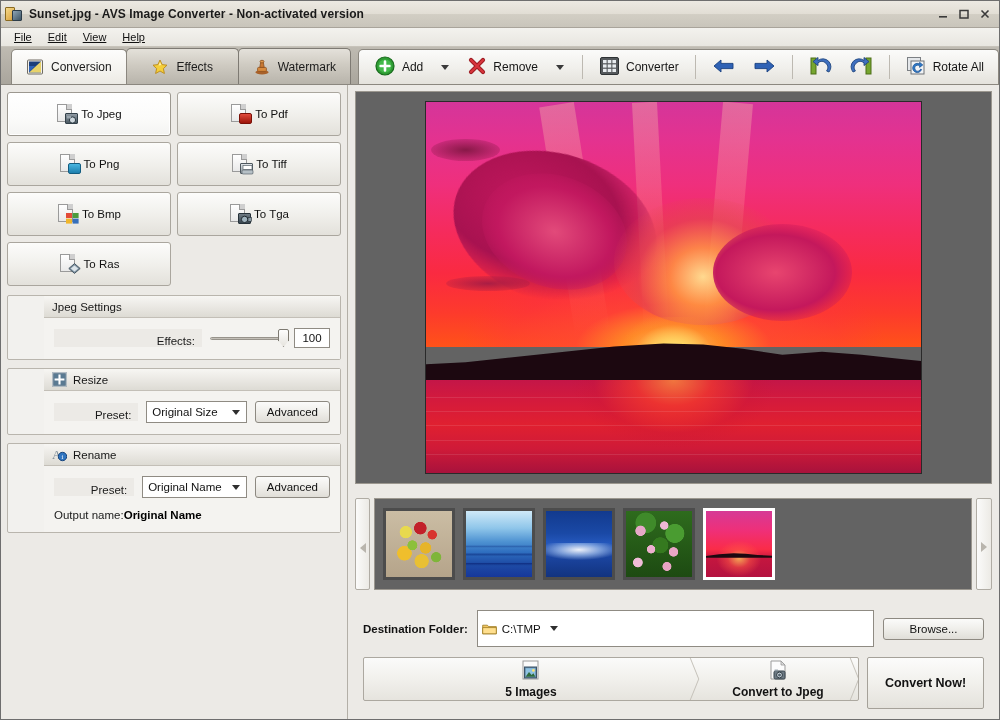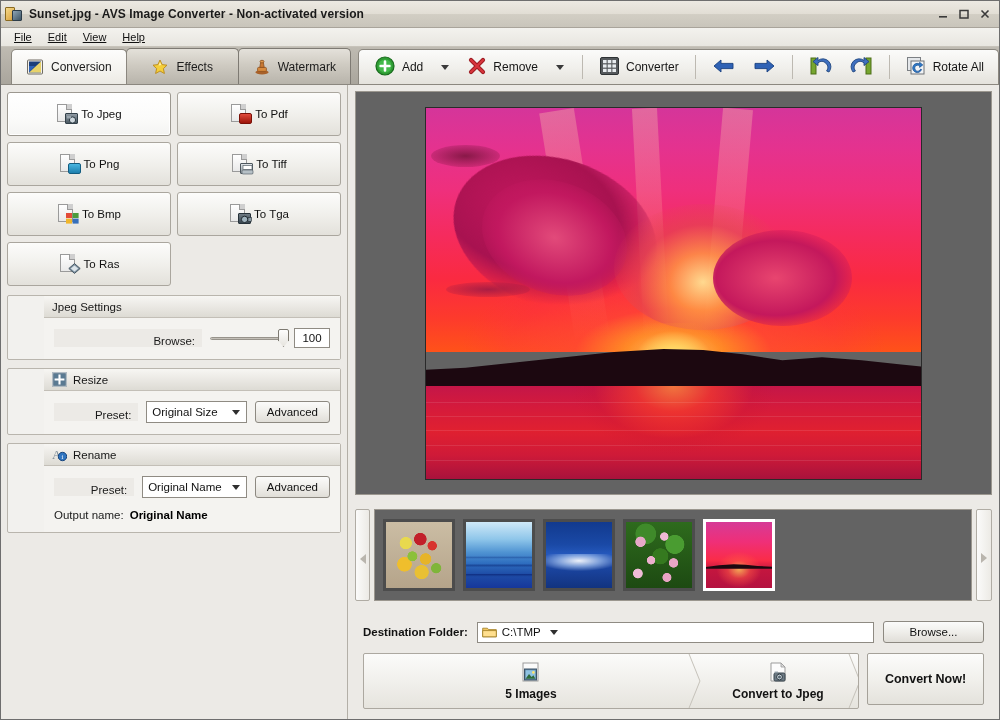--- a/index.html
+++ b/index.html
@@ -212,21 +212,21 @@
     border-top:5px solid #2f2f2f; display:block;
   }
   .btn {
     height: 22px; padding: 0 11px;
     border: 1px solid #8d8981; border-radius: 3px;
     background: linear-gradient(180deg,#fbfbfa 0%,#efeeea 50%,#e0ded8 100%);
     font-size: 11.5px; color:#111;
     display:flex; align-items:center; justify-content:center;
     white-space: nowrap;
   }
-  .outname { display:flex; align-items:center; gap:6px; margin-top:11px; }
+  .outname { display:flex; align-items:center; margin-top:11px; }
   .outname b { font-size:11.5px; }
 
   
   .right {
     flex: 1 1 auto; display: flex; flex-direction: column;
     padding: 6px 7px 0 7px; min-width: 0;
     background:#eceae6;
   }
   .preview {
     flex: 1 1 auto;
@@ -379,31 +379,31 @@
 
   
   .bottom {
     flex: 0 0 auto;
     padding: 12px 8px 10px 8px;
     background: #eceae6;
   }
   .dest-row { display:flex; align-items:center; gap:9px; }
   .dest-lbl { font-weight: bold; font-size: 11.5px; color:#121212; }
   .dest-combo {
-    flex: 1 1 auto; height: 21px;
+    flex: 1 1 auto; height: 37px;
     border: 1px solid #8f8b83; background:#fff;
     display:flex; align-items:center; gap:5px;
     padding-left: 4px; font-size:11.5px; color:#111; min-width:0;
   }
   .folder-ico { width:15px;height:12px;flex:0 0 15px;position:relative; }
   .browse-btn { width:101px; }
 
   .action-row { display:flex; align-items:stretch; gap:8px; margin-top:10px; }
   .steps {
-    flex: 1 1 auto; height: 56px;
+    flex: 1 1 auto; height: 44px;
     border: 1px solid #aca8a0; border-radius: 2px;
     background: linear-gradient(180deg,#fbfbfa 0%,#f1f0ec 50%,#e6e4de 100%);
     display:flex; align-items:center; position: relative; overflow:hidden;
   }
   .step {
     display:flex; flex-direction:column; align-items:center; justify-content:center;
     gap:1px; height:100%; position:relative;
   }
   .step1 { flex: 1 1 auto; }
   .step2 { flex: 0 0 160px; }
@@ -706,21 +706,21 @@
           <span>To Ras</span>
         </div>
       </div>
 
       <div class="panel">
         <div class="panel-head">
           <span>Jpeg Settings</span>
         </div>
         <div class="panel-body">
           <div class="row">
-            <span class="lbl right">Browse:</span>
+            <span class="lbl right">Effects:</span>
             <span class="slider-wrap">
               <span class="slider-track"></span>
               <span class="slider-thumb"></span>
             </span>
             <span class="num-box">100</span>
           </div>
         </div>
       </div>
 
       <div class="panel">

